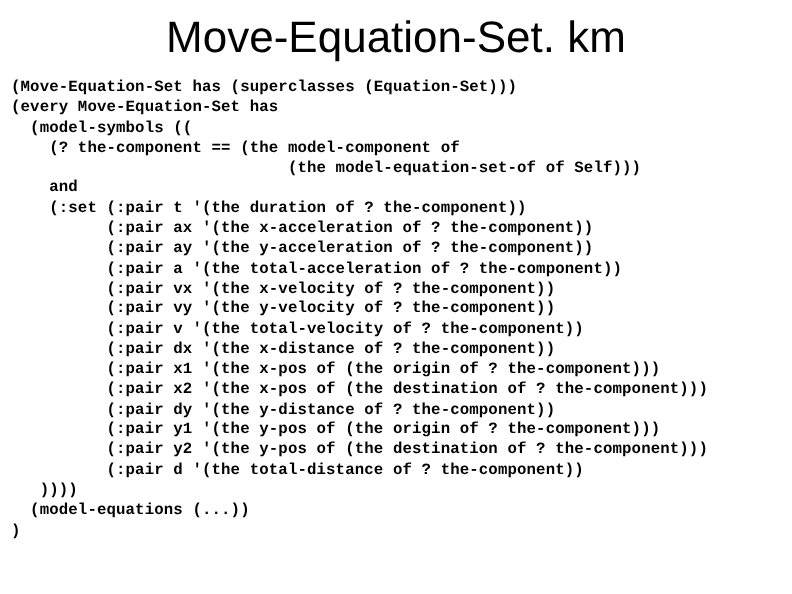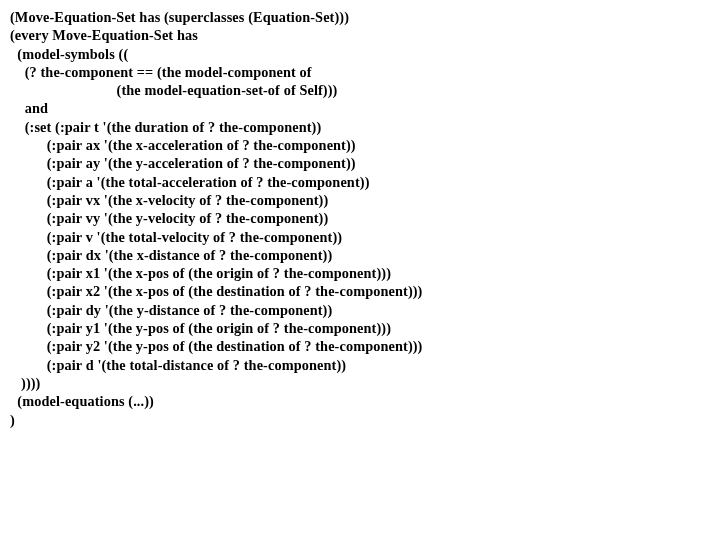--- a/index.html
+++ b/index.html
@@ -18,32 +18,33 @@
     padding: 8px 10px 10px 10px;
   }
   .title {
     text-align: center;
     font-size: 40px;
     font-weight: normal;
     margin: 4px 0 14px 0;
     font-family: Arial, Helvetica, sans-serif;
   }
   .code {
-    font-family: Liberation Serif, serif;
+    font-family: Liberation Mono, monospace;
     font-size: 14.3px;
     line-height: 1.28;
     white-space: pre;
     font-weight: bold;
     letter-spacing: 0.1px;
   }
 </style>
 </head>
 <body>
 
 <div class="slide">
+  <h1 class="title">Move-Equation-Set. km</h1>
   <div class="code" id="code-block">(Move-Equation-Set has (superclasses (Equation-Set)))
 (every Move-Equation-Set has
   (model-symbols ((
     (? the-component == (the model-component of
                              (the model-equation-set-of of Self)))
     and
     (:set (:pair t '(the duration of ? the-component))
           (:pair ax '(the x-acceleration of ? the-component))
           (:pair ay '(the y-acceleration of ? the-component))
           (:pair a '(the total-acceleration of ? the-component))

